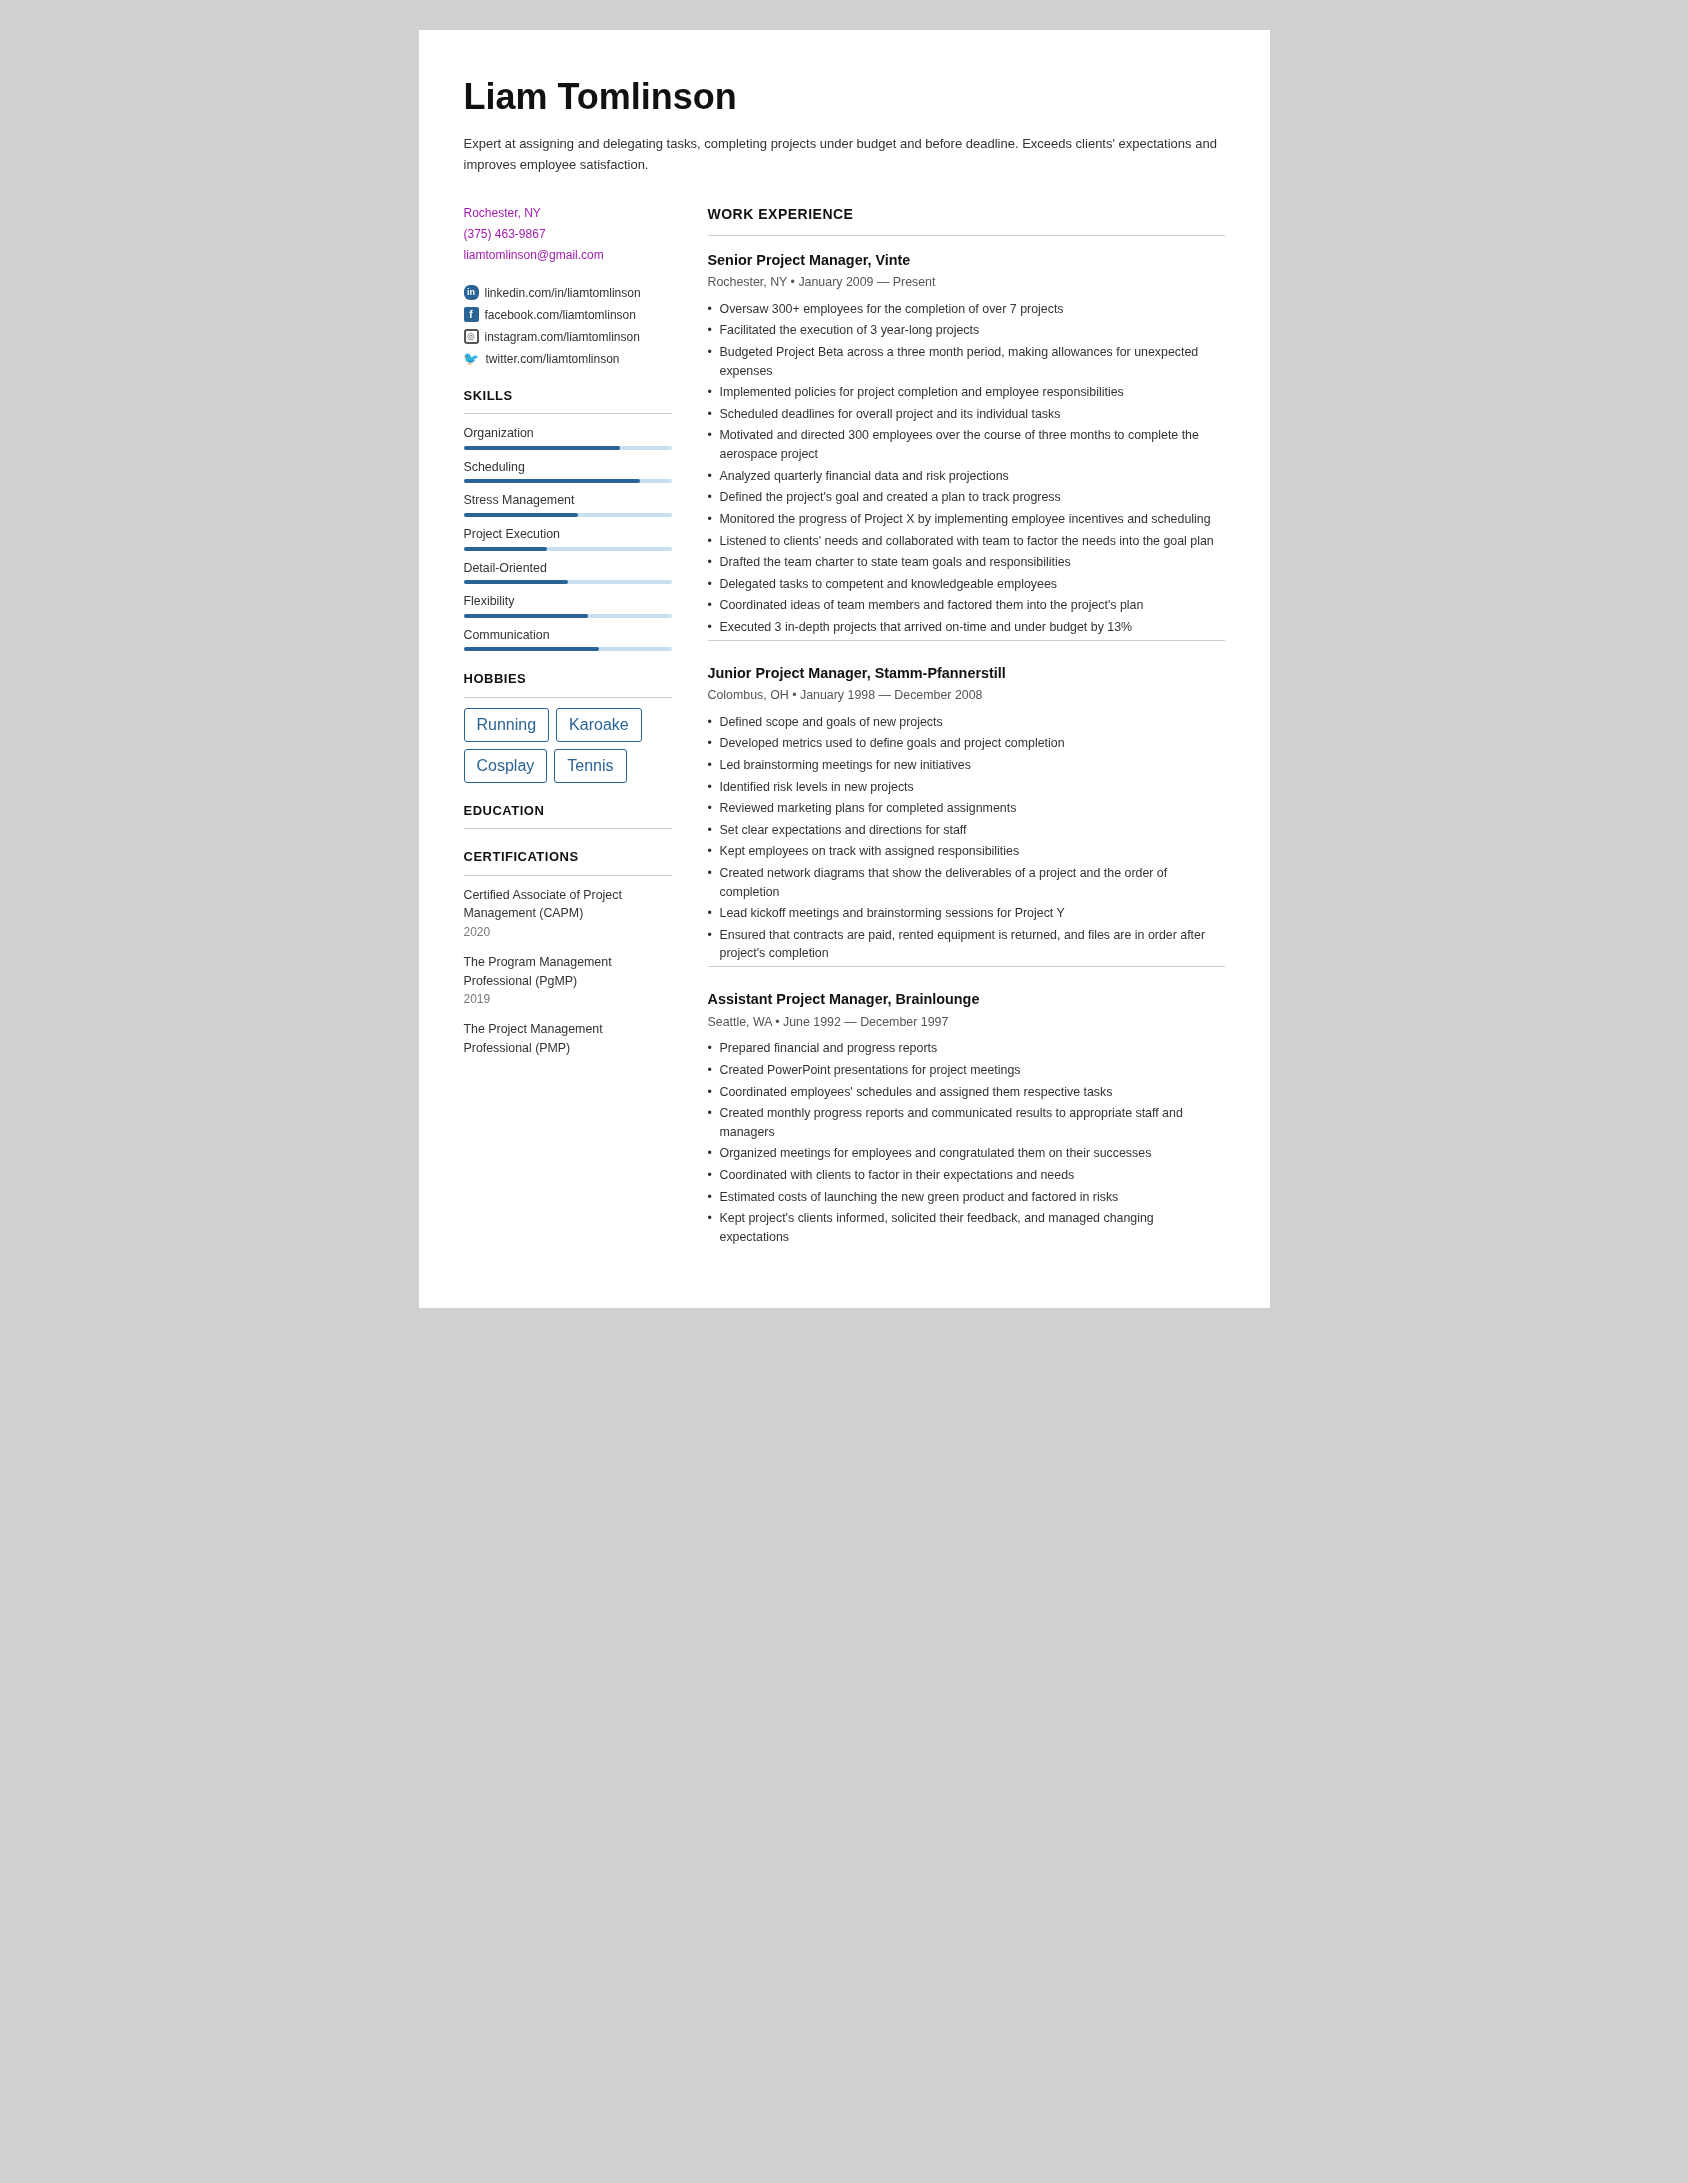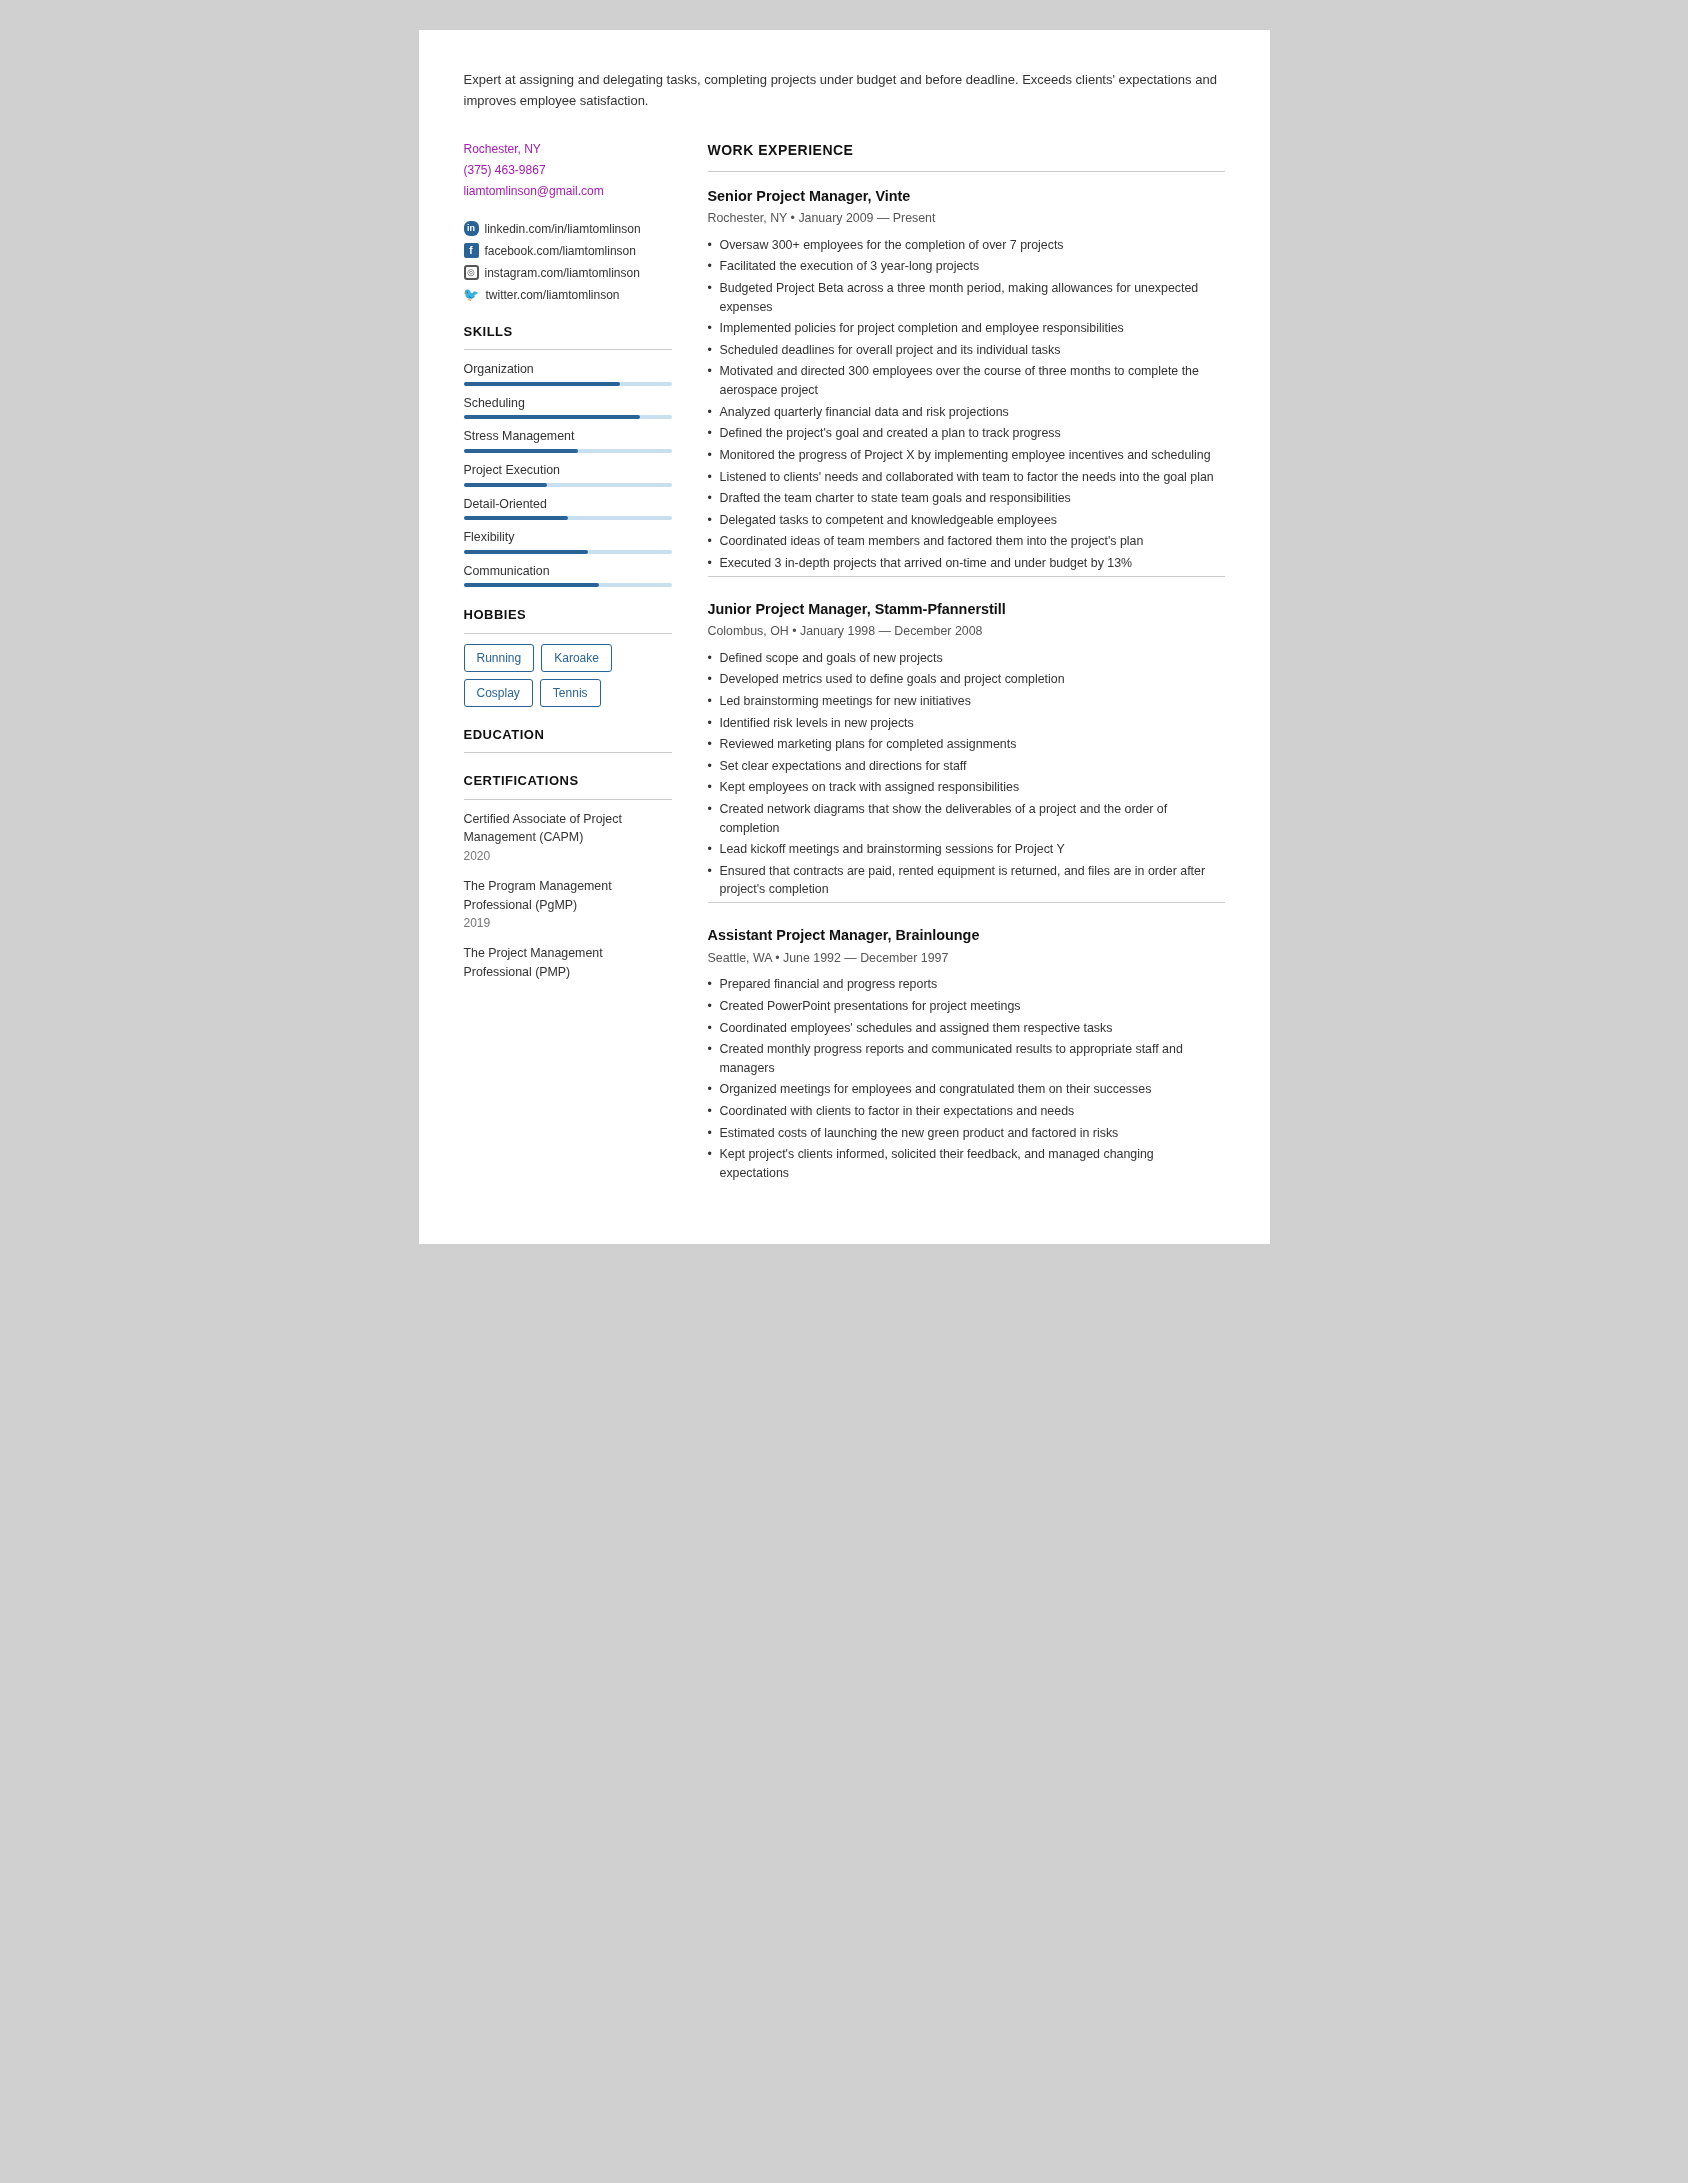--- a/index.html
+++ b/index.html
@@ -105,21 +105,21 @@
       display: flex;
       flex-wrap: wrap;
       gap: 7px;
       margin-top: 5px;
     }
     .hobby-tag {
       border: 1.5px solid #2a6496;
       color: #2a6496;
       padding: 4px 12px;
       border-radius: 3px;
-      font-size: 12px;
+      font-size: 16px;
     }
     .edu-block {
       margin-bottom: 14px;
     }
     .edu-name {
       font-weight: 700;
       font-size: 13px;
       color: #111;
     }
     .edu-location {
@@ -232,20 +232,21 @@
       display: inline-flex;
       align-items: center;
       justify-content: center;
     }
   </style>
 </head>
 <body>
 
 <div class="resume">
 
+  <div class="header-name">Liam Tomlinson</div>
   <div class="header-summary">Expert at assigning and delegating tasks, completing projects under budget and before deadline. Exceeds clients' expectations and improves employee satisfaction.</div>
 
   <div class="main-layout">
 
     <div class="left-col">
 
       <div class="contact-block">
         <div class="contact-item">Rochester, NY</div>
         <div class="contact-item">(375) 463-9867</div>
         <div class="contact-item">liamtomlinson@gmail.com</div>

